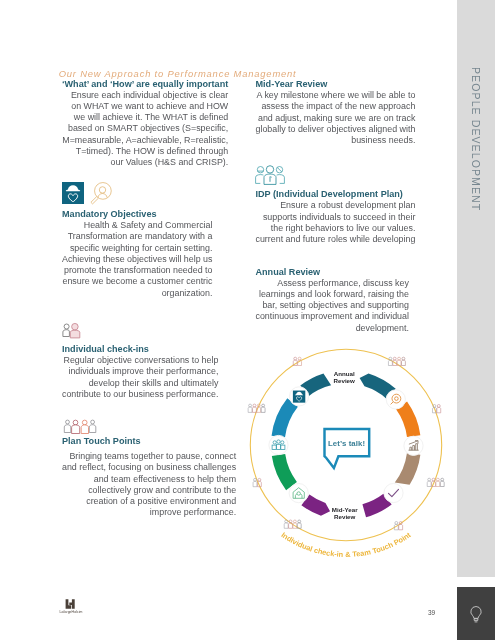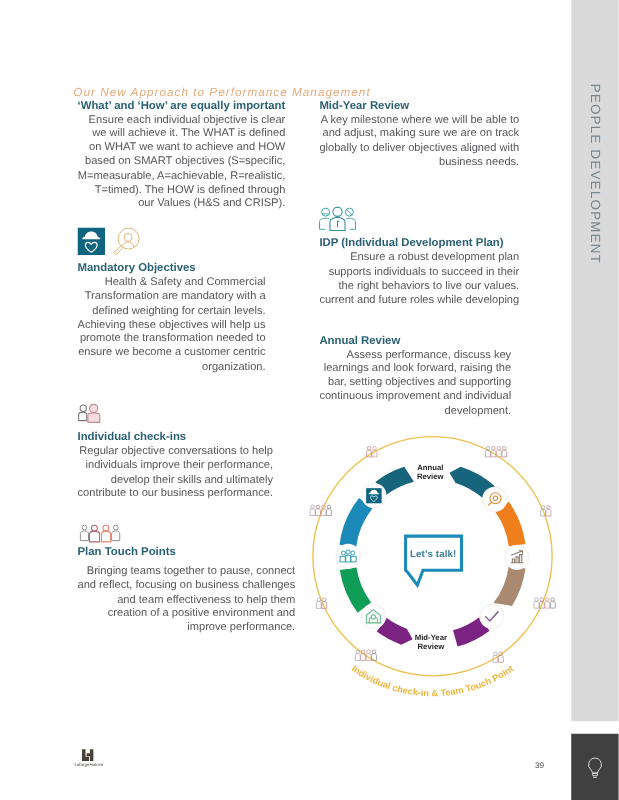--- a/index.html
+++ b/index.html
@@ -58,22 +58,22 @@
       </g>
     </svg>
   </div>
 
   <div class="title">Our New Approach to Performance Management</div>
 
   <div class="blk" style="left:62px;top:78.5px">
     <div class="h">‘What’ and ‘How’ are equally important</div>
     <div class="t">
         <div class="ln">Ensure each individual objective is clear</div>
+        <div class="ln">on WHAT we want to achieve and HOW</div>
         <div class="ln">we will achieve it. The WHAT is defined</div>
-        <div class="ln">on WHAT we want to achieve and HOW</div>
         <div class="ln">based on SMART objectives (S=specific,</div>
         <div class="ln">M=measurable, A=achievable, R=realistic,</div>
         <div class="ln">T=timed). The HOW is defined through</div>
         <div class="ln">our Values (H&amp;S and CRISP).</div>
       </div>
   </div>
 
   <div class="iconwrap" style="left:62px;top:182px">
     <svg width="22" height="22" viewBox="0 0 44 44">
       <rect x="0" y="0" width="44" height="44" fill="#0f6480"></rect>
@@ -87,21 +87,21 @@
         <path d="M9.9 19.6 C10.2 17.2 12.2 15.5 14.5 15.5 C16.8 15.5 18.8 17.2 19.1 19.6"></path>
         <path d="M8.75 18.5 L2.9 24.3 L4.6 25.9 L10.45 20.1"></path>
       </g>
     </svg>
   </div>
   <div class="blk" style="left:62px;top:209px">
     <div class="h">Mandatory Objectives</div>
     <div class="t">
         <div class="ln">Health &amp; Safety and Commercial</div>
         <div class="ln">Transformation are mandatory with  a</div>
-        <div class="ln">defined weighting for certain levels.</div>
+        <div class="ln">specific weighting for certain setting.</div>
         <div class="ln">Achieving these objectives will help us</div>
         <div class="ln">promote the transformation needed to</div>
         <div class="ln">ensure we become a customer centric</div>
         <div class="ln">organization.</div>
       </div>
   </div>
 
   <div class="iconwrap" style="left:62px;top:322px">
     <svg width="20" height="18" viewBox="0 0 20 18" style="overflow:visible">
       <g fill="#ffffff" stroke="#777777" stroke-width="0.85">
@@ -143,29 +143,31 @@
         <path d="M18.2 15.5 L18.2 9.4 C18.2 7.8 19.9 6.9 21.7 6.9 C23.9 6.9 25.5 7.8 25.5 9.4 L25.5 15.5 Z"></path>
       </g>
     </svg>
   </div>
   <div class="blk" style="left:62px;top:436px">
     <div class="h">Plan Touch Points</div>
     <div class="t t-gap">
         <div class="ln">Bringing teams together to pause, connect</div>
         <div class="ln">and reflect, focusing on business challenges</div>
         <div class="ln">and team effectiveness to help them</div>
+        <div class="ln">collectively grow and contribute to the</div>
         <div class="ln">creation of a positive environment and</div>
         <div class="ln">improve performance.</div>
       </div>
   </div>
 
   <div class="blk" style="left:255.5px;top:79px">
     <div class="h">Mid-Year Review</div>
     <div class="t">
         <div class="ln">A key milestone where we will be able to</div>
+        <div class="ln">assess the impact of the new approach</div>
         <div class="ln">and adjust, making sure we are on track</div>
         <div class="ln">globally to deliver objectives aligned with</div>
         <div class="ln">business needs.</div>
       </div>
   </div>
 
   <div class="iconwrap" style="left:255px;top:165px">
     <svg width="31" height="20" viewBox="0 0 31 20" style="overflow:visible">
       <g fill="none" stroke="#49a3ad" stroke-width="0.8">
         <circle cx="5.5" cy="4.7" r="3.2"></circle>

